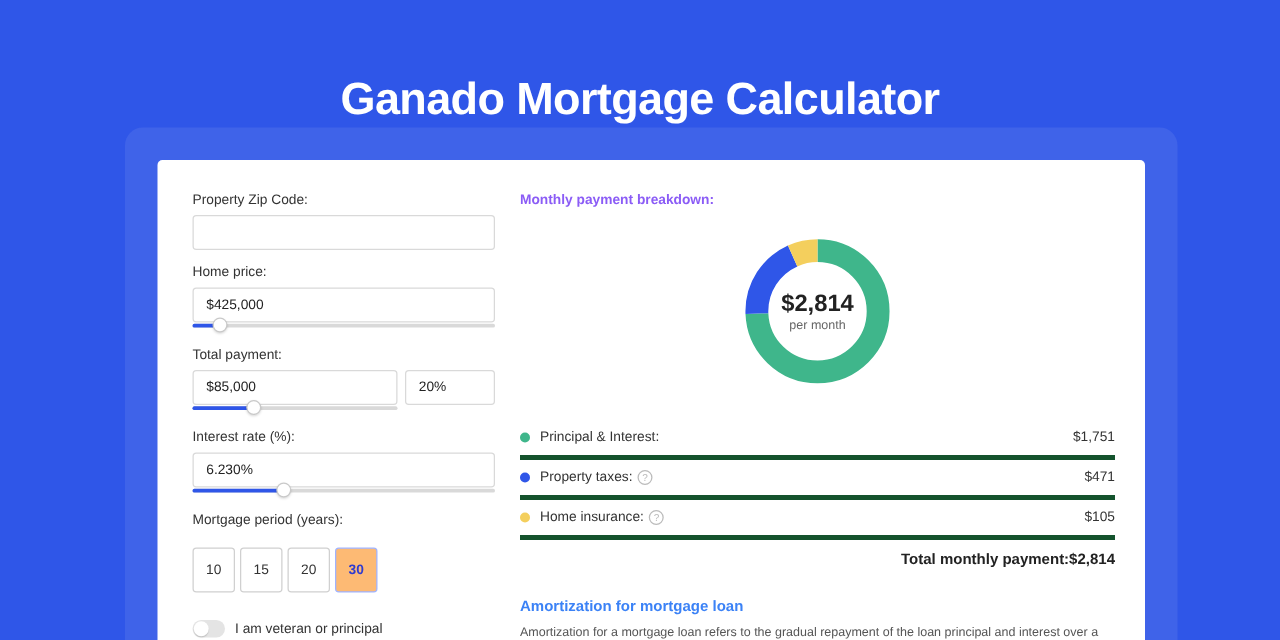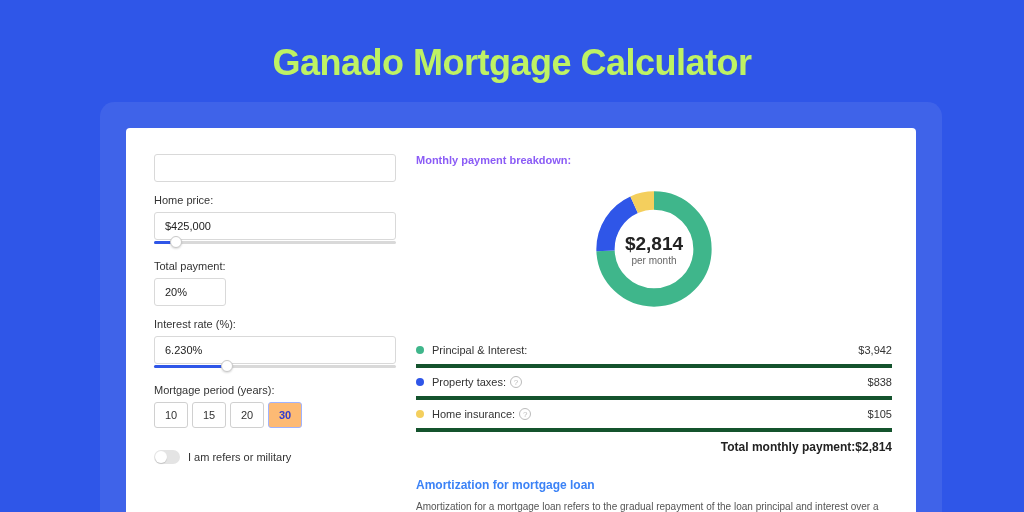--- a/index.html
+++ b/index.html
@@ -1,34 +1,34 @@
 <!DOCTYPE html>
 <html><head>
 <meta charset="utf-8">
 <style>
 *{box-sizing:border-box;margin:0;padding:0;}
 html,body{width:1024px;height:512px;overflow:hidden;font-family:-apple-system,BlinkMacSystemFont,"Segoe UI",Arial,sans-serif;}
 .page{width:1024px;height:512px;background:#2f56e8;position:relative;}
-.title{color:#bef264;font-size:36px;font-weight:700;text-align:center;padding-top:42px;letter-spacing:-.5px;}
+.title{color:#ffffff;font-size:36px;font-weight:700;text-align:center;padding-top:58px;letter-spacing:-.5px;}
 .card{position:absolute;left:126px;top:128px;width:790px;height:400px;background:#fff;border-radius:4px 4px 0 0;box-shadow:0 0 0 26px rgba(255,255,255,.08);}
 .inner{display:flex;padding:26px 24px 0 28px;height:100%;}
 .left{width:242px;flex-shrink:0;}
 .right{flex:1;padding-left:20px;}
 .lbl{font-size:11px;color:#333;margin-bottom:6px;margin-top:12px;}
 .lbl:first-child{margin-top:0;}
 .inp{width:100%;height:28px;border:1px solid #d9d9d9;border-radius:3px;padding:0 10px;font-size:11px;color:#222;}
 .sld-wrap{position:relative;height:10px;margin-top:-2px;}
 .sld-track{height:3px;background:#d9d9d9;border-radius:2px;position:relative;top:3px;}
 .sld-fill{height:3px;background:#2f56e8;border-radius:2px;position:absolute;top:3px;left:0;}
 .sld-thumb{width:12px;height:12px;background:#fff;border:1px solid #c9c9c9;border-radius:50%;box-shadow:0 1px 2px rgba(0,0,0,.15);position:absolute;top:-2px;transform:translateX(-50%);}
 .row{display:flex;gap:6px;}
 .row .col1{flex:1;}
 .row .col2{width:72px;}
 .periods{display:flex;gap:4px;margin-top:4px;}
-.pbtn{flex:0 0 auto;min-width:34px;height:26px;border:1px solid #d0d0d0;border-radius:3px;background:#fff;font-size:11px;color:#333;display:flex;align-items:center;justify-content:center;cursor:pointer;}
+.pbtn{flex:0 0 auto;min-width:34px;height:36px;border:1px solid #d0d0d0;border-radius:3px;background:#fff;font-size:11px;color:#333;display:flex;align-items:center;justify-content:center;cursor:pointer;margin-top:10px;}
 .pbtn.active{background:#fdba74;border-color:#9fb3ff;color:#2f3bd0;font-weight:600;}
 .toggle-row{display:flex;align-items:center;gap:8px;margin-top:22px;}
 .toggle{width:26px;height:14px;border-radius:8px;background:#e4e4e4;position:relative;cursor:pointer;}
 .toggle-k{width:12px;height:12px;background:#fff;border-radius:50%;position:absolute;top:1px;left:1px;box-shadow:0 1px 1px rgba(0,0,0,.15);}
 .toggle-lbl{font-size:11px;color:#333;}
 .section-title{font-size:11px;font-weight:700;color:#8b5cf6;margin-bottom:8px;}
 .chart-wrap{display:flex;justify-content:center;align-items:center;height:150px;}
 .donut{width:128px;height:128px;position:relative;}
 .donut svg{width:128px;height:128px;transform:rotate(-90deg);}
 .donut-center{position:absolute;top:0;left:0;width:128px;height:128px;display:flex;flex-direction:column;justify-content:center;align-items:center;}
@@ -51,32 +51,41 @@
 <body>
 <div class="page">
 
 <h1 class="title">Ganado Mortgage Calculator</h1>
 
 <div class="card">
   <div class="inner">
 
     <div class="left">
 
+      <div class="lbl">Property Zip Code:</div>
       <input class="inp" value="" style="">
 
       <div class="lbl">Home price:</div>
       <input class="inp" value="$425,000" style="">
       <div class="sld-wrap">
         <div class="sld-track"></div>
             <div class="sld-fill" style="width:9%"></div>
             <div class="sld-thumb" style="left:9%"></div>
       </div>
 
       <div class="lbl">Total payment:</div>
       <div class="row">
+        <div class="col1">
+          <input class="inp" value="$85,000" style="">
+          <div class="sld-wrap">
+            <div class="sld-track"></div>
+                <div class="sld-fill" style="width:30%"></div>
+                <div class="sld-thumb" style="left:30%"></div>
+          </div>
+        </div>
         <div class="col2">
           <input class="inp" value="20%" style="">
         </div>
       </div>
 
       <div class="lbl">Interest rate (%):</div>
       <input class="inp" value="6.230%" style="">
       <div class="sld-wrap">
         <div class="sld-track"></div>
             <div class="sld-fill" style="width:30%"></div>
@@ -88,21 +97,21 @@
         <div class="pbtn">10</div>
         <div class="pbtn">15</div>
         <div class="pbtn">20</div>
         <div class="pbtn active">30</div>
       </div>
 
       <div class="toggle-row">
         <div class="toggle">
               <div class="toggle-k"></div>
             </div>
-        <div class="toggle-lbl">I am refers or military</div>
+        <div class="toggle-lbl">I am veteran or principal</div>
       </div>
     </div>
 
     <div class="right">
       <div class="section-title">Monthly payment breakdown:</div>
 
       <div class="chart-wrap">
         <div class="donut">
           <svg viewBox="0 0 42 42">
             <circle cx="21" cy="21" r="15.915" fill="none" stroke="#3fb68b" stroke-width="6" stroke-dasharray="74.24 25.76" stroke-dashoffset="0"></circle>
@@ -113,29 +122,29 @@
             <div class="donut-amt">$2,814</div>
             <div class="donut-per">per month</div>
           </div>
         </div>
       </div>
 
       <div class="legend">
         <div class="lg-row">
           <span class="dot" style="background:#3fb68b"></span>
           <span class="lg-name">Principal &amp; Interest:</span>
-          <span class="lg-val">$3,942</span>
+          <span class="lg-val">$1,751</span>
         </div>
         <div class="lg-row">
           <span class="dot" style="background:#2f56e8"></span>
           <span class="lg-name">
                 <span>Property taxes:</span>
                 <span class="info">?</span>
               </span>
-          <span class="lg-val">$838</span>
+          <span class="lg-val">$471</span>
         </div>
         <div class="lg-row">
           <span class="dot" style="background:#f4cf5d"></span>
           <span class="lg-name">
                 <span>Home insurance:</span>
                 <span class="info">?</span>
               </span>
           <span class="lg-val">$105</span>
         </div>
         <div class="total-row">

